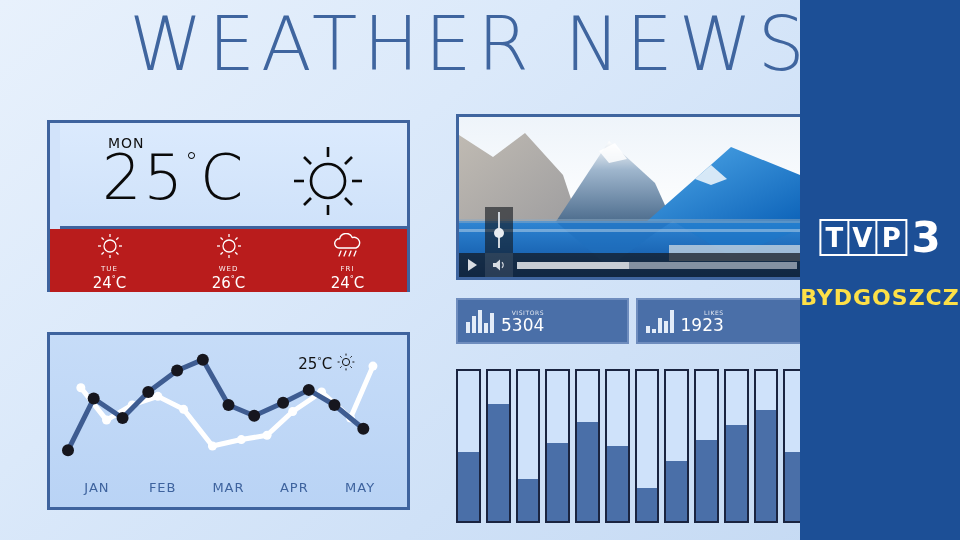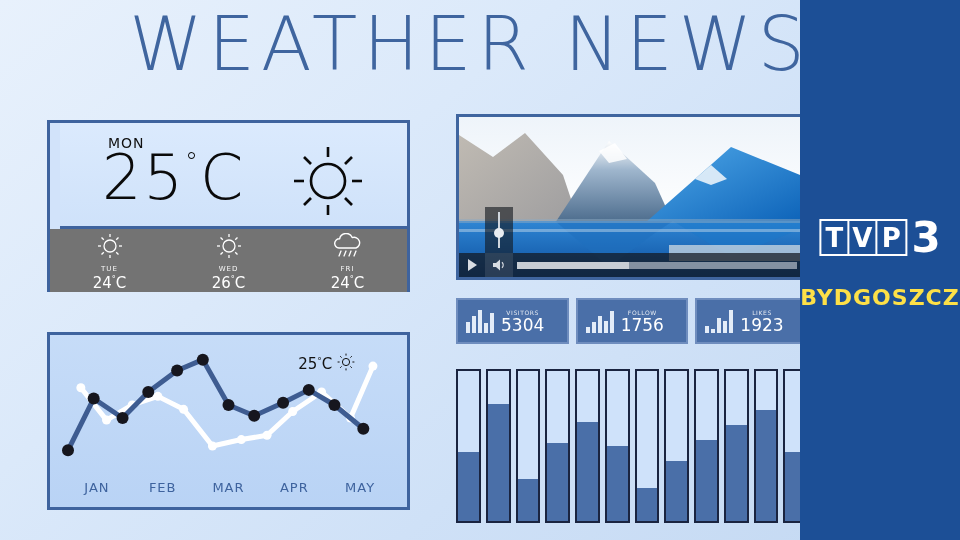--- a/index.html
+++ b/index.html
@@ -64,21 +64,21 @@
   }
   #main-temp {
     position:absolute; left:42px; top:18px;
     font-size:62px; font-weight:300; color:#0a0a0a; letter-spacing:2px;
     font-family:"DejaVu Sans", sans-serif; white-space:nowrap;
   }
   #main-temp .deg { font-size:26px; vertical-align:28px; }
   #main-sun { position:absolute; right:42px; top:22px; }
 
   #forecast-row {
-    display:flex; height:63px; background:#737373;
+    display:flex; height:63px; background:#b91c1c;
   }
   .fc-cell {
     flex:1; display:flex; flex-direction:column; align-items:center;
     justify-content:flex-start; padding-top:4px; color:#fff;
   }
   .fc-day { font-size:7px; letter-spacing:1px; margin-top:1px; opacity:.95;
             font-family:"DejaVu Sans", sans-serif; }
   .fc-temp { font-size:15px; margin-top:1px; font-family:"DejaVu Sans", sans-serif; }
   .fc-temp .d { font-size:8px; vertical-align:6px; }
 
@@ -134,21 +134,21 @@
   #vid-progress .fill { position:absolute; left:0; top:0; height:100%; background:#c8ced5; width:40%; }
 
   
   #stat-row { position:absolute; left:456px; top:298px; width:352px; height:46px; display:flex; gap:7px; }
   .stat-card {
     flex:1; background:#4a6fa8; border:2px solid #6f8dbe;
     display:flex; align-items:center; padding:0 8px; gap:7px;
   }
   .mini-bars { display:flex; align-items:flex-end; gap:2px; height:24px; }
   .mini-bars i { display:block; width:4px; background:#e3ecf8; }
-  .stat-text { display:flex; flex-direction:column; align-items:center; color:#fff; }
+  .stat-text { display:flex; flex-direction:column; align-items:flex-end; color:#fff; }
   .stat-label { font-size:6px; letter-spacing:.6px; opacity:.85; font-family:"DejaVu Sans", sans-serif; }
   .stat-value { font-size:17px; line-height:17px; margin-top:1px; font-family:"DejaVu Sans", sans-serif; }
 
   
   #bar-chart {
     position:absolute; left:456px; top:369px; width:352px; height:154px;
     display:flex; gap:5px; align-items:flex-end;
   }
   .vbar {
     flex:1; height:100%; border:2px solid #1a2440; background:#cfe2fa;
@@ -380,33 +380,20 @@
         <i style="height: 95%;"></i>
         <i style="height: 40%;"></i>
         <i style="height: 82%;"></i>
       </div>
     <div class="stat-text">
       <span class="stat-label">VISITORS</span>
       <span class="stat-value">5304</span>
     </div>
   </div>
 
-  <div class="stat-card">
-    <div class="mini-bars">
-        <i style="height: 25%;"></i>
-        <i style="height: 45%;"></i>
-        <i style="height: 72%;"></i>
-        <i style="height: 50%;"></i>
-        <i style="height: 92%;"></i>
-      </div>
-    <div class="stat-text">
-      <span class="stat-label">FOLLOW</span>
-      <span class="stat-value">1756</span>
-    </div>
-  </div>
 
   <div class="stat-card">
     <div class="mini-bars">
         <i style="height: 30%;"></i>
         <i style="height: 18%;"></i>
         <i style="height: 62%;"></i>
         <i style="height: 52%;"></i>
         <i style="height: 95%;"></i>
       </div>
     <div class="stat-text">

